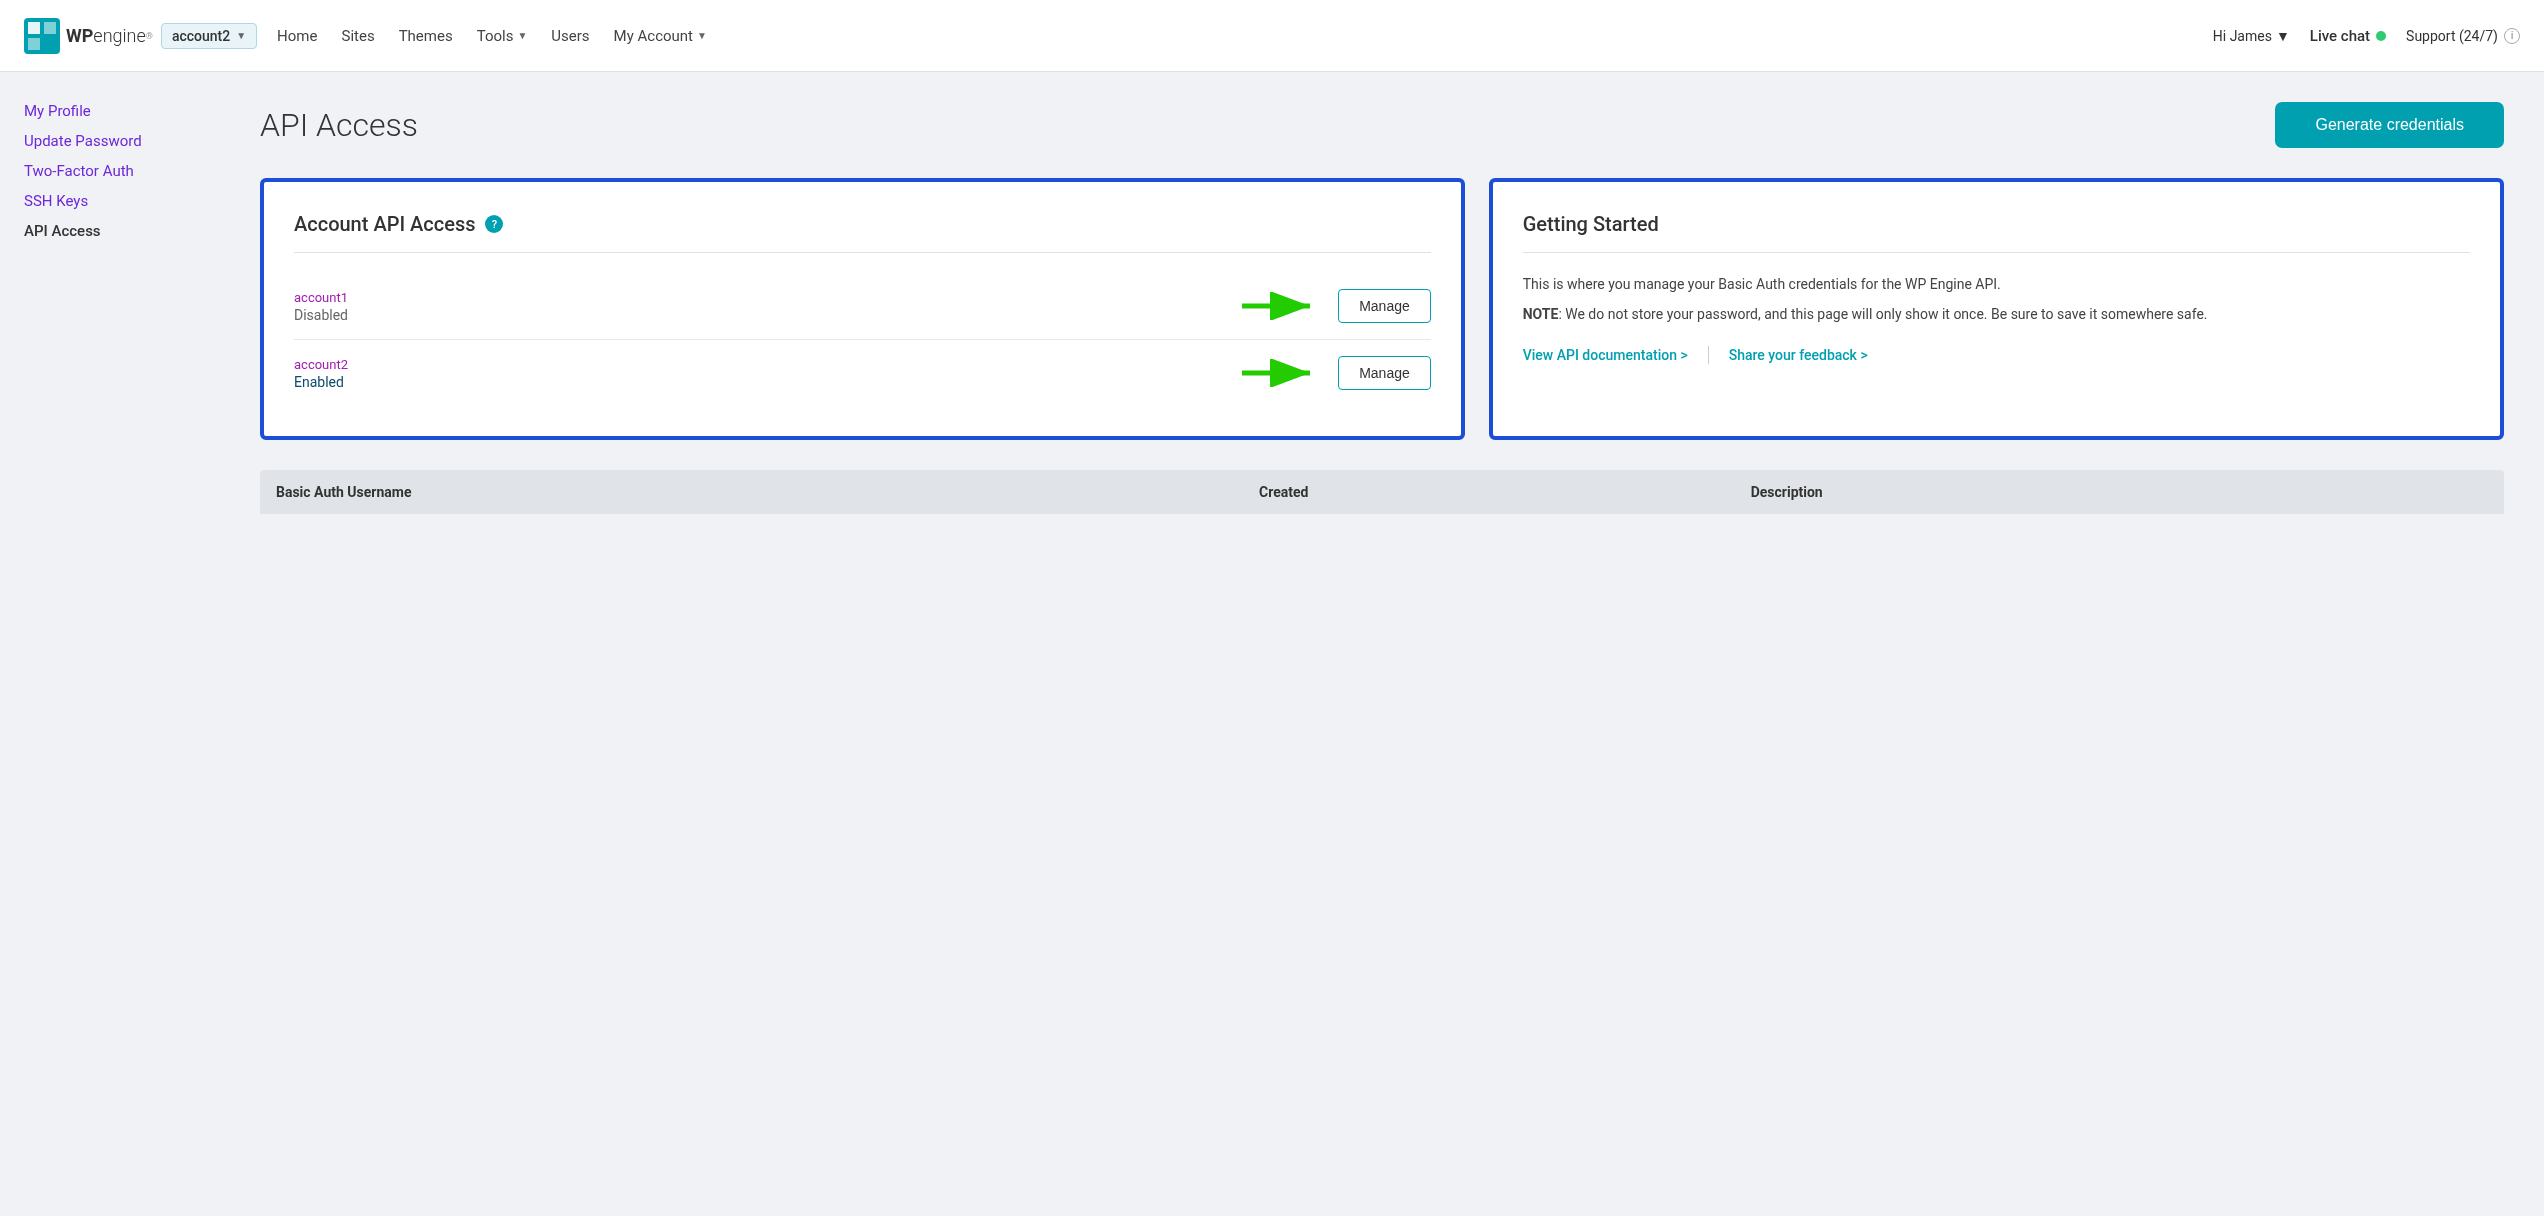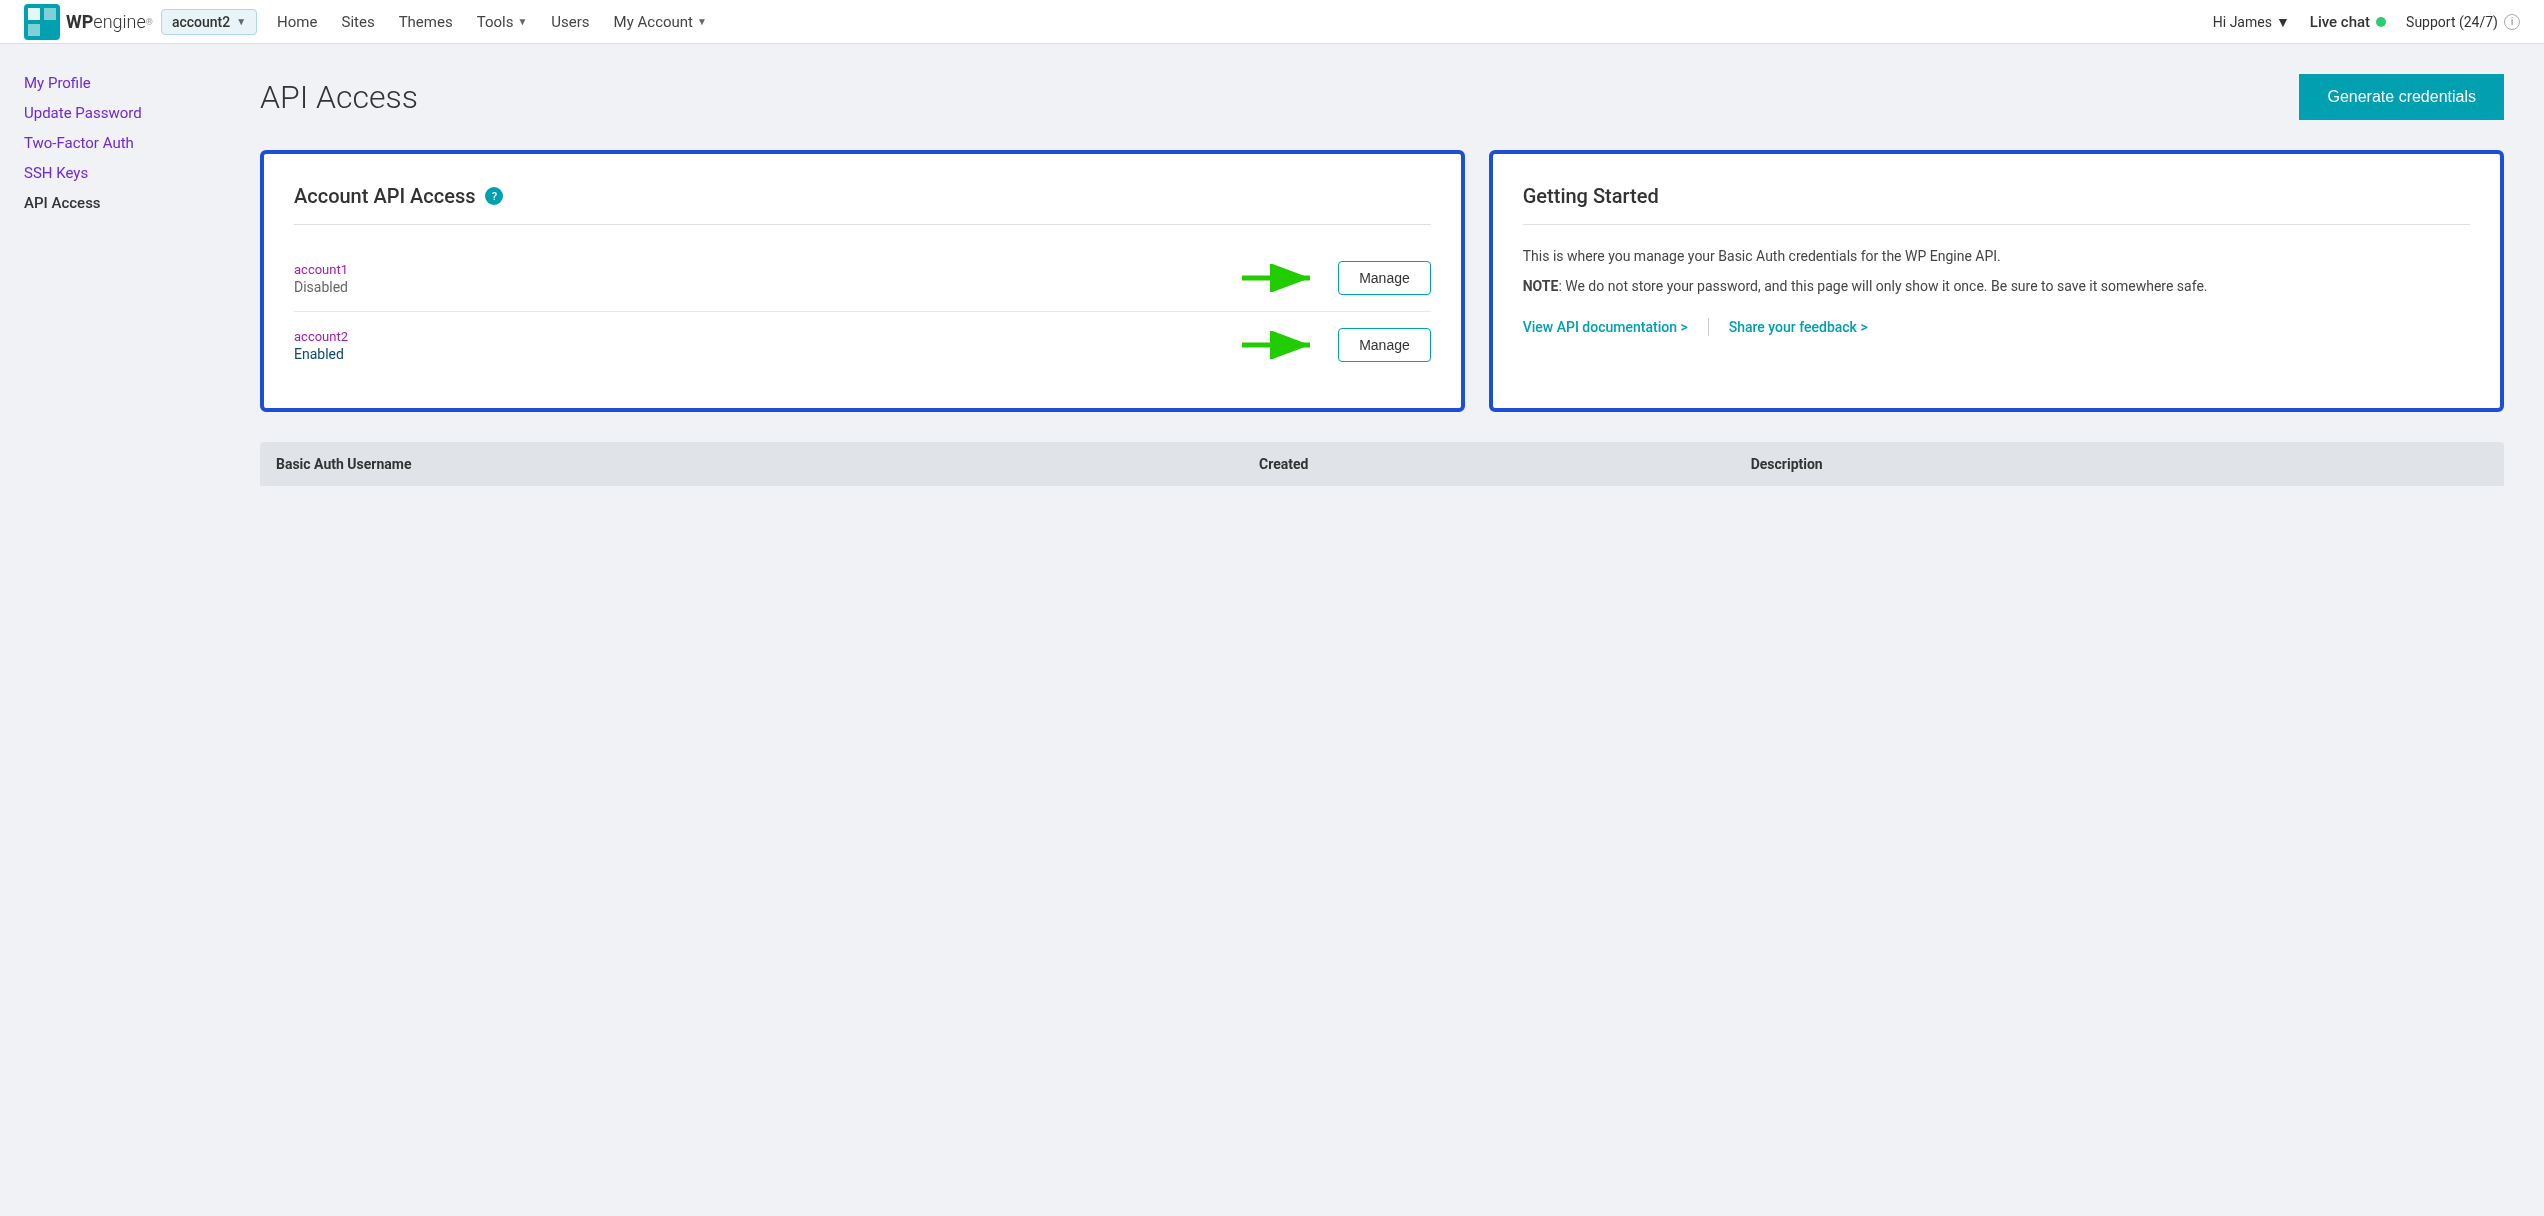--- a/index.html
+++ b/index.html
@@ -2,21 +2,21 @@
 <html><head>
   <meta charset="utf-8">
   <style>
     * { margin: 0; padding: 0; box-sizing: border-box; }
     body { font-family: -apple-system, BlinkMacSystemFont, 'Segoe UI', Roboto, sans-serif; background: #f0f2f5; color: #333; font-size: 14px; }
 
     
     .header {
       background: #fff;
       border-bottom: 1px solid #e0e0e0;
-      height: 44px;
+      height: 72px;
       display: flex;
       align-items: center;
       padding: 0 24px;
       position: sticky;
       top: 0;
       z-index: 100;
     }
     .header-logo {
       display: flex;
       align-items: center;
@@ -151,22 +151,22 @@
     }
     .page-title {
       font-size: 32px;
       font-weight: 300;
       color: #333;
     }
     .generate-btn {
       background: #00a0b0;
       color: #fff;
       border: none;
-      padding: 14px 28px;
-      border-radius: 0;
+      padding: 14px 40px;
+      border-radius: 7px;
       font-size: 16px;
       cursor: pointer;
       font-weight: 400;
       margin-left: 29px;
     }
 
     
     .cards-row {
       display: flex;
       gap: 24px;

